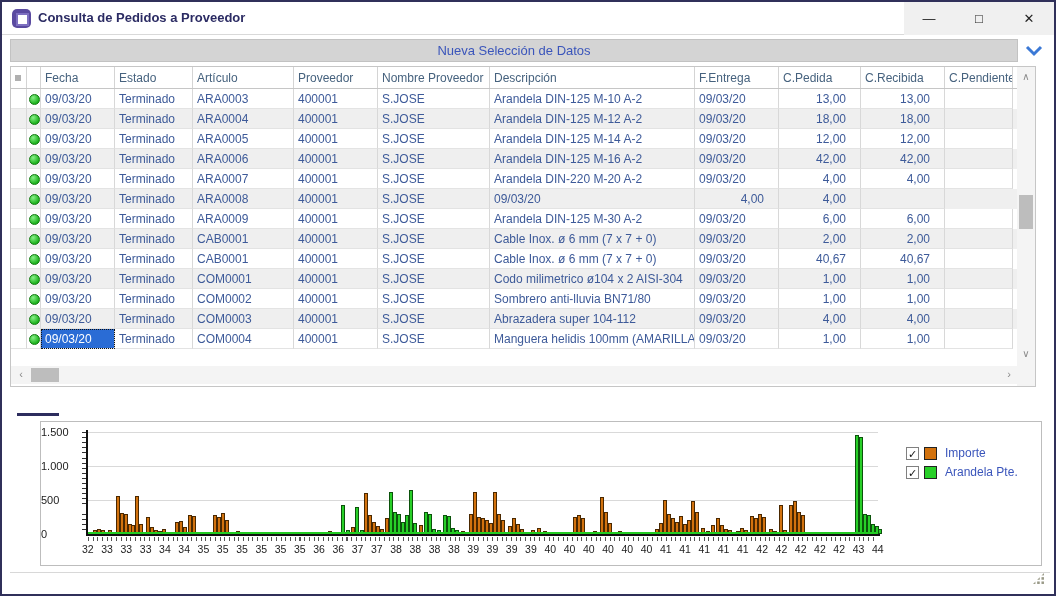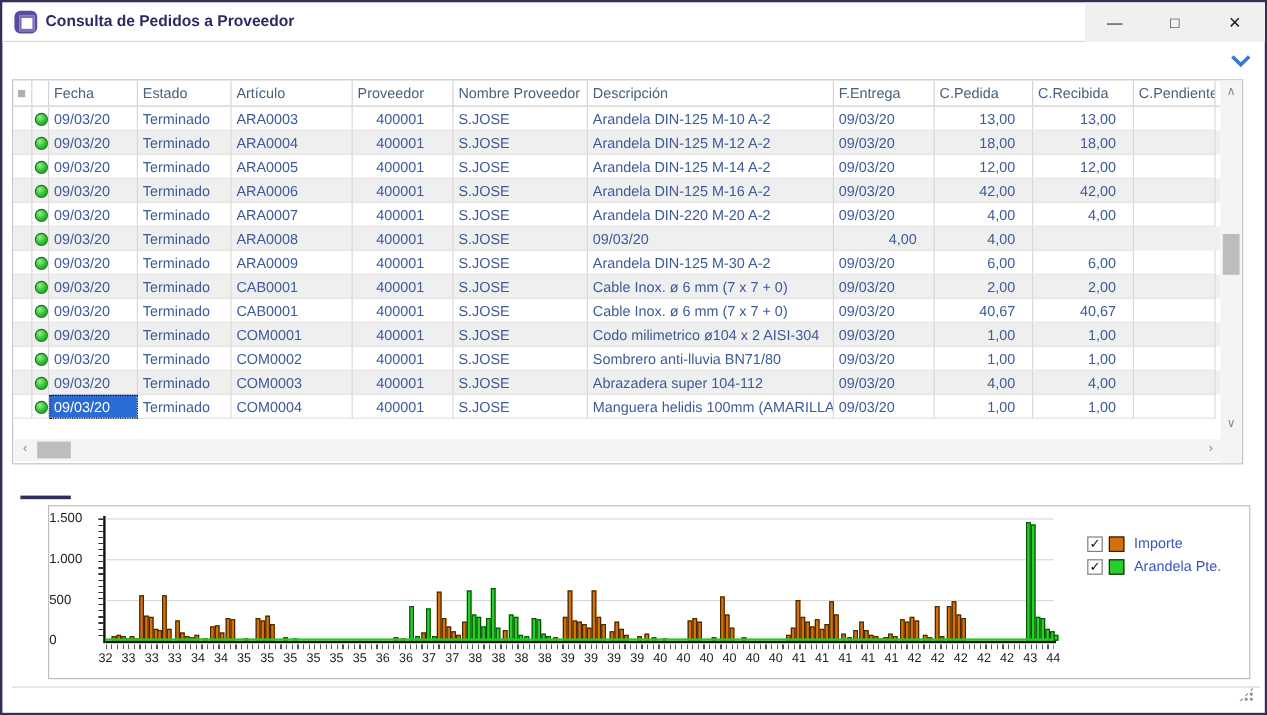--- a/index.html
+++ b/index.html
@@ -25,21 +25,21 @@
   .grid-scroll { position:absolute; left:0; top:0; right:18px; bottom:22px; overflow:hidden; }
   .grid-row, .grid-header { display:grid; grid-template-columns:16px 14px 74px 78px 101px 84px 112px 205px 84px 82px 84px 68px; }
   .grid-header { height:22px; border-bottom:1px solid #c6c6c6; }
   .grid-header .hcell { font-size:12px; color:#46627e; padding:4px 0 0 4px; border-right:1px solid #d4d4d4; overflow:hidden; white-space:nowrap; }
   .hsq { position:relative; }
   .hsq::after { content:""; position:absolute; left:4px; top:8px; width:6px; height:6px; background:#b0b0b0; }
   .grid-row { height:20px; background:#fff; }
   .grid-row.alt { background:#efefef; }
   .grid-row .cell { font-size:12px; color:#3d5a99; padding:3px 4px 0 4px; border-right:1px solid #d8d8d8; border-bottom:1px solid #e3e3e3; overflow:hidden; white-space:nowrap; }
   .cell.num { text-align:right; padding-right:14px; }
-  .cell.num-p { text-align:center; padding-right:8px; }
+  .cell.num-p { text-align:left; padding-right:8px; }
   .cell.selected { background:#2a6cd5; color:#fff; outline:1px dotted #111; outline-offset:-1px; }
   .dot { position:relative; }
   .dot::after { content:""; position:absolute; left:2px; top:5px; width:9px; height:9px; border-radius:50%; background:radial-gradient(circle at 35% 30%, #8af08a, #1db31d 70%); border:1px solid #0f7a0f; }
 
   
   .v-scrollbar { position:absolute; right:0; top:0; width:18px; bottom:22px; background:#f4f4f4; }
   .v-scrollbar .arr { position:absolute; left:0; width:18px; height:16px; color:#8a8a8a; font-size:10px; text-align:center; line-height:16px; }
   .v-scrollbar .arr.up { top:2px; } .v-scrollbar .arr.down { bottom:2px; }
   .v-thumb { position:absolute; left:2px; top:128px; width:14px; height:34px; background:#bdbdbd; }
   .h-scrollbar { position:absolute; left:0; bottom:2px; right:18px; height:18px; background:#f4f4f4; }
@@ -88,20 +88,23 @@
   <div class="titlebar">
     <div class="app-icon"></div>
     <div class="window-title">Consulta de Pedidos a Proveedor</div>
     <div class="win-controls">
       <div class="win-btn">—</div>
       <div class="win-btn">□</div>
       <div class="win-btn">✕</div>
     </div>
   </div>
 
+  <div class="selection-bar">
+    <span class="selection-label">Nueva Selección de Datos</span>
+  </div>
   <div class="chevron-box">
     <svg width="18" height="12" viewBox="0 0 18 12">
       <path d="M2 2 L9 9 L16 2" stroke="#3b79d6" stroke-width="3" fill="none"></path>
     </svg>
   </div>
 
   <div class="grid-area">
     <div class="grid-scroll">
       <div class="grid-header">
         <div class="hcell hsq"></div>

